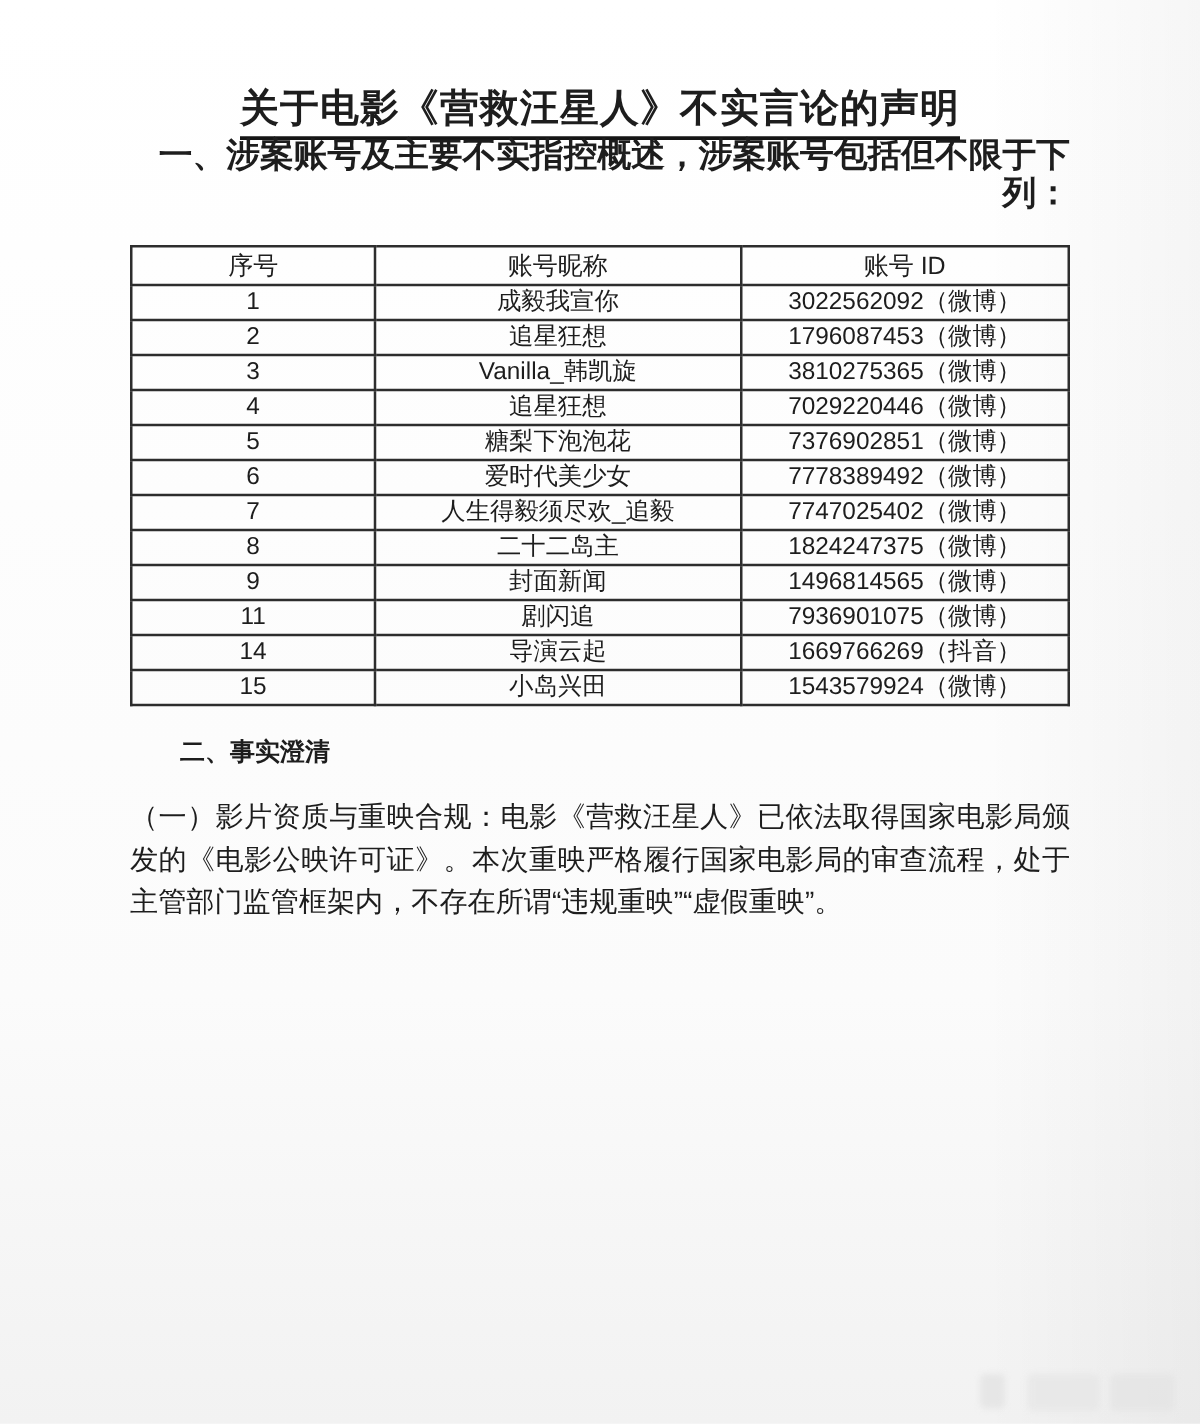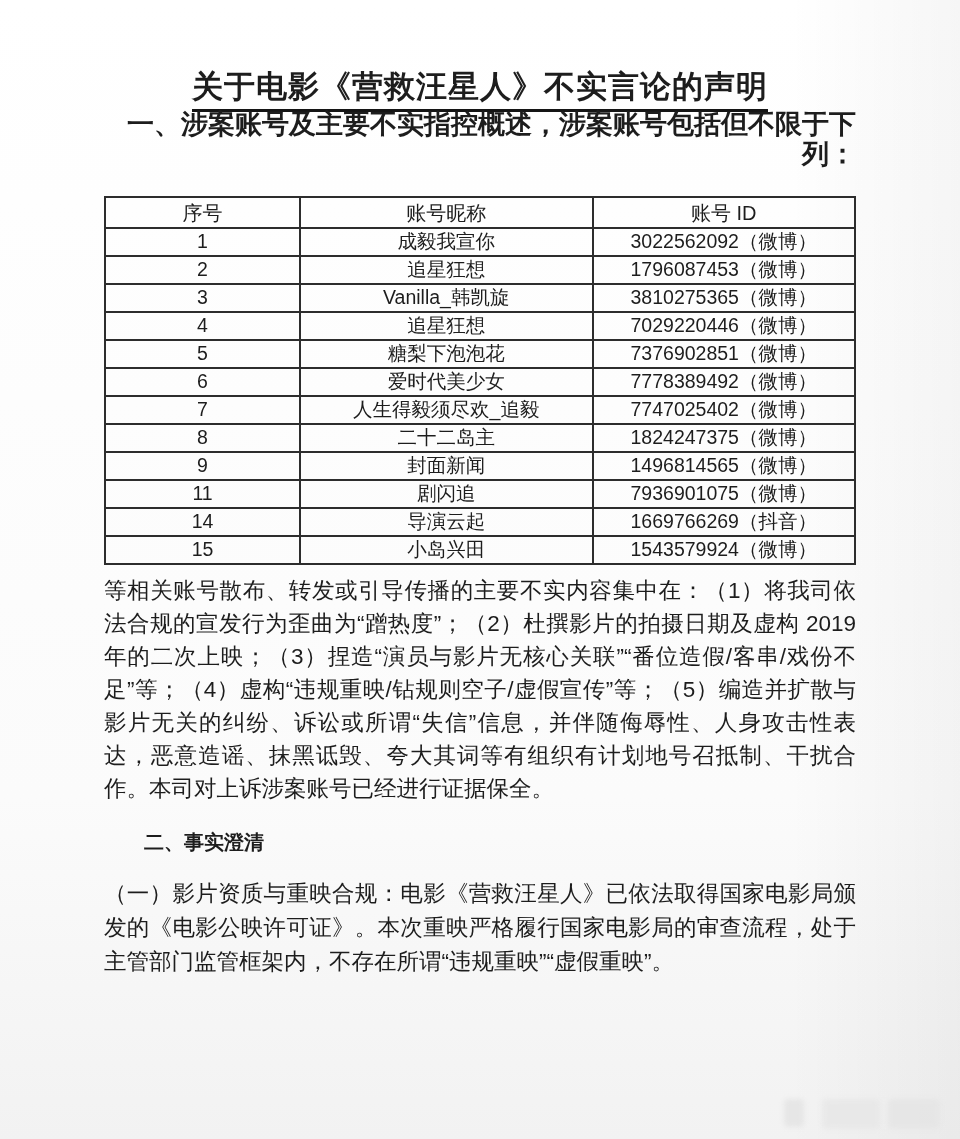--- a/index.html
+++ b/index.html
@@ -187,21 +187,20 @@
         <td>1669766269（抖音）</td>
       </tr>
       <tr>
         <td>15</td>
         <td>小岛兴田</td>
         <td>1543579924（微博）</td>
       </tr>
     </tbody>
   </table>
 
-  <p class="body-text after-table">等相关账号散布、转发或引导传播的主要不实内容集中在：（1）将我司依法合规的宣发行为歪曲为“蹭热度”；（2）杜撰影片的拍摄日期及虚构 2019 年的二次上映；（3）捏造“演员与影片无核心关联”“番位造假/客串/戏份不足”等；（4）虚构“违规重映/钻规则空子/虚假宣传”等；（5）编造并扩散与影片无关的纠纷、诉讼或所谓“失信”信息，并伴随侮辱性、人身攻击性表达，恶意造谣、抹黑诋毁、夸大其词等有组织有计划地号召抵制、干扰合作。本司对上诉涉案账号已经进行证据保全。</p>
 
   <p class="sec2-heading">二、事实澄清</p>
 
   <p class="body-text sec2-para">（一）影片资质与重映合规：电影《营救汪星人》已依法取得国家电影局颁发的《电影公映许可证》。本次重映严格履行国家电影局的审查流程，处于主管部门监管框架内，不存在所谓“违规重映”“虚假重映”。</p>
 
 </div>
 
 <div class="watermark">
   <div class="wm-a"></div>
   <div class="wm-b"></div>

